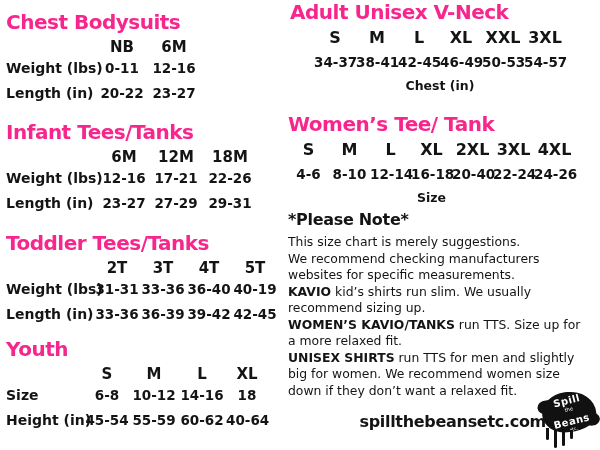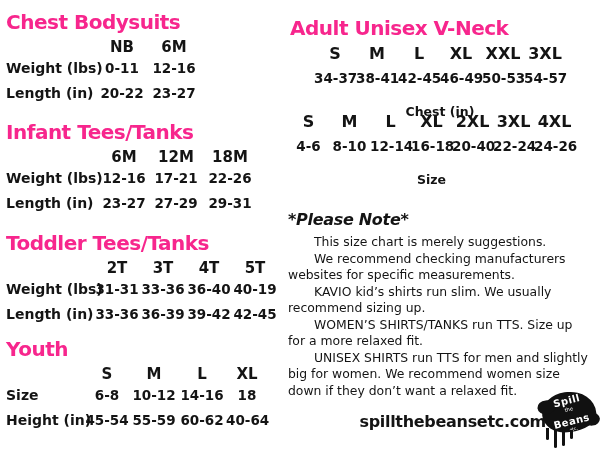--- a/index.html
+++ b/index.html
@@ -20,25 +20,25 @@
     white-space:nowrap;
     margin-bottom:4px;
   }
   .size-table { display:grid; align-items:center; }
   .st-head   { font-weight:bold; font-size:15px; text-align:center; height:22px; }
   .st-label  { font-weight:bold; font-size:14px; text-align:left; height:25px; white-space:nowrap; }
   .st-cell   { font-weight:bold; font-size:13.5px; text-align:center; height:25px; white-space:nowrap; }
   .rt .st-head { font-size:16px; height:26px; }
   .rt .st-cell { height:22px; }
   .table-footer {
-    font-weight:bold; font-size:12.5px; text-align:center; margin-top:12px;
-  }
-  .note-title { font-size:16px; font-weight:bold; margin-bottom:5px; letter-spacing:-0.3px;font-style:italic; }
+    font-weight:bold; font-size:12.5px; text-align:center; margin-top:2px;
+  }
+  .note-title { font-size:16px; font-weight:bold; margin-bottom:5px; letter-spacing:-0.3px; }
   .note-line  { font-size:12.4px; line-height:16.5px; font-weight:normal; width:300px; }
-  .note-line b { font-weight:normal;margin-left:26px; }
+  .note-line b { font-weight:bold; }
   .website {
     position:absolute; top:412px; right:54px;
     font-size:16px; font-weight:bold; letter-spacing:-0.3px;
   }
   
   .logo { position:absolute; left:540px; top:390px; width:58px; height:58px; }
   .logo-blob {
     position:absolute; left:2px; top:2px; width:54px; height:40px;
     background:var(--logo-black,#111);
     border-radius:48% 52% 55% 45% / 55% 60% 40% 50%;
@@ -132,40 +132,41 @@
     <div class="st-cell">14-16</div>
     <div class="st-cell">18</div>
     <div class="st-label">Height (in)</div>
     <div class="st-cell">45-54</div>
     <div class="st-cell">55-59</div>
     <div class="st-cell">60-62</div>
     <div class="st-cell">40-64</div>
   </div>
 </section>
 
-<section class="section rt" style="left:290px; top:16px;">
+<section class="section rt" style="left:290px; top:0;">
   <h2 class="sec-title">Adult Unisex V-Neck</h2>
   <div class="size-table" style="grid-template-columns:repeat(6,42px); margin-left:24px;">
     <div class="st-head">S</div>
     <div class="st-head">M</div>
     <div class="st-head">L</div>
     <div class="st-head">XL</div>
     <div class="st-head">XXL</div>
     <div class="st-head">3XL</div>
     <div class="st-cell">34-37</div>
     <div class="st-cell">38-41</div>
     <div class="st-cell">42-45</div>
     <div class="st-cell">46-49</div>
     <div class="st-cell">50-53</div>
     <div class="st-cell">54-57</div>
   </div>
   <div class="table-footer" style="width:252px; margin-left:24px;">Chest (in)</div>
 </section>
 
 <section class="section rt" style="left:288px; top:112px;">
+  <h2 class="sec-title">Women’s Tee/ Tank</h2>
   <div class="size-table" style="grid-template-columns:repeat(7,41px);">
     <div class="st-head">S</div>
     <div class="st-head">M</div>
     <div class="st-head">L</div>
     <div class="st-head">XL</div>
     <div class="st-head">2XL</div>
     <div class="st-head">3XL</div>
     <div class="st-head">4XL</div>
     <div class="st-cell">4-6</div>
     <div class="st-cell">8-10</div>
@@ -176,21 +177,21 @@
     <div class="st-cell">24-26</div>
   </div>
   <div class="table-footer" style="width:287px;">Size</div>
 </section>
 
 <section class="section" style="left:288px; top:210px;">
   <h3 class="note-title">*Please Note*</h3>
   <p class="note-line"><b></b><span>This size chart is merely suggestions.</span></p>
   <p class="note-line"><b></b><span>We recommend checking manufacturers websites for specific measurements.</span></p>
   <p class="note-line"><b>KAVIO</b><span> kid’s shirts run slim. We usually recommend sizing up.</span></p>
-  <p class="note-line"><b>WOMEN’S SHIRTS/TANKS</b><span> run TTS. Size up for a more relaxed fit.</span></p>
+  <p class="note-line"><b>WOMEN’S KAVIO/TANKS</b><span> run TTS. Size up for a more relaxed fit.</span></p>
   <p class="note-line"><b>UNISEX SHIRTS</b><span> run TTS for men and slightly big for women. We recommend women size down if they don’t want a relaxed fit.</span></p>
 </section>
 
 <div class="website">spillthebeansetc.com</div>
 
 <div class="logo">
   <div class="logo-blob">
     <div class="logo-text">
       <span class="logo-l1">Spill</span>
       <span class="logo-mid">the</span>

